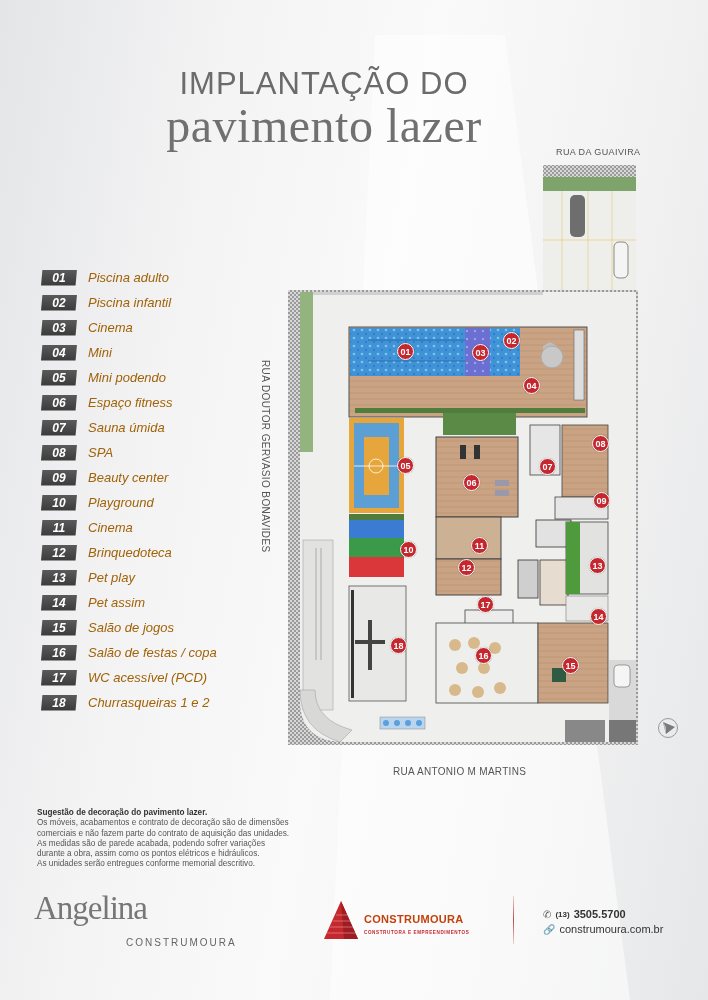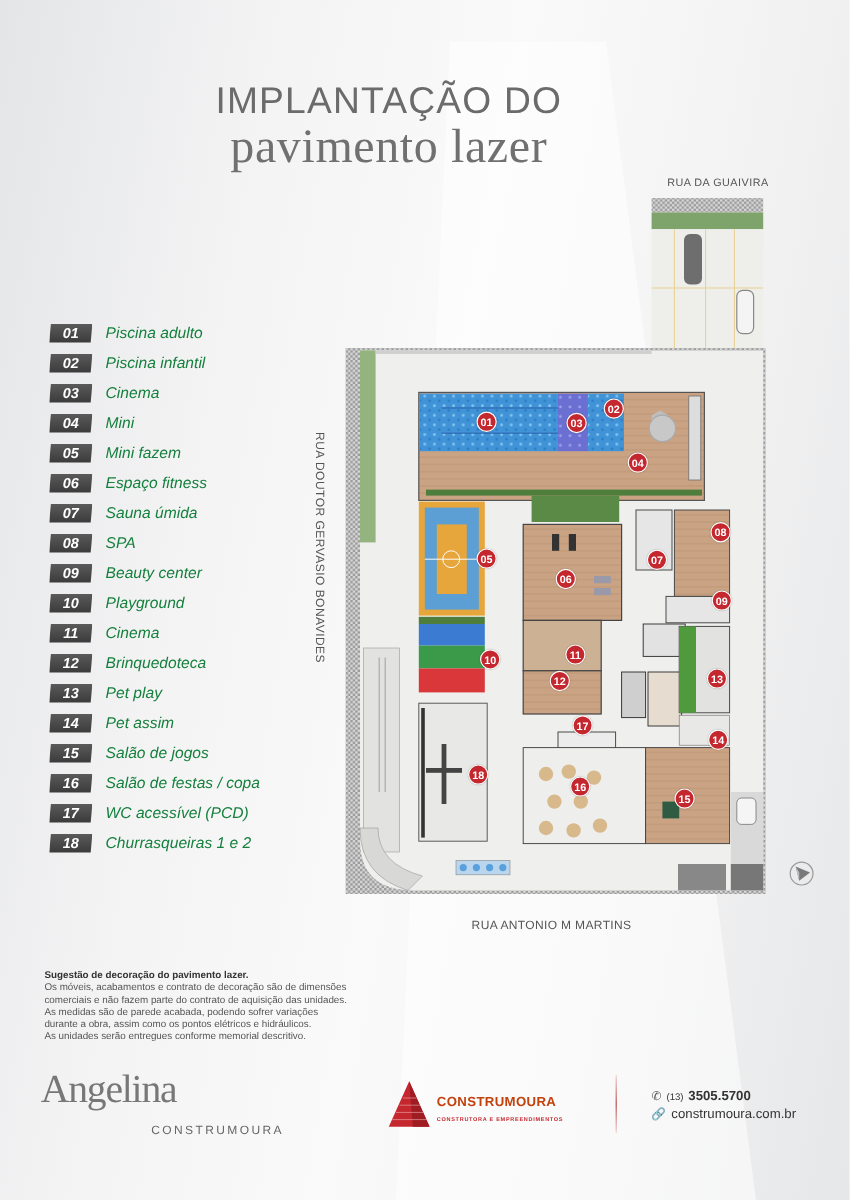--- a/index.html
+++ b/index.html
@@ -1,25 +1,25 @@
 <!DOCTYPE html>
 <html><head>
 <meta charset="utf-8">
 <style>
 *{box-sizing:border-box;margin:0;padding:0}
 html,body{width:708px;height:1000px;overflow:hidden}
 body{position:relative;font-family:"Liberation Sans",sans-serif;background:linear-gradient(100deg,#e4e5e7 0%,#f3f3f4 25%,#fafafa 50%,#f2f2f3 75%,#e6e7e8 100%);color:#333}
 .bg-a{position:absolute;left:330px;top:35px;width:300px;height:965px;pointer-events:none}
 .title{position:absolute;left:0;width:648px;text-align:center}
 .title1{top:66px;font-family:"Liberation Sans",sans-serif;font-size:31px;letter-spacing:1px;color:#6b6b6b;font-weight:300}
-.title2{top:98px;font-family:"Liberation Serif",serif;font-size:40px;color:#707070;letter-spacing:0.5px}
+.title2{top:98px;font-family:"Liberation Serif",serif;font-size:48px;color:#707070;letter-spacing:0.5px}
 .legend{position:absolute;left:41px;top:265px}
 .legend-item{display:flex;align-items:center;height:25px}
 .num{width:36px;height:16px;background:linear-gradient(180deg,#5a5a5a,#3a3a3a);color:#fff;font-style:italic;font-weight:bold;font-size:12px;display:flex;align-items:center;justify-content:center;clip-path:polygon(4% 0,100% 0,96% 100%,0 100%);margin-right:11px}
-.lab{font-style:italic;font-size:13px;color:#15803d}
+.lab{font-style:italic;font-size:13px;color:#a16207}
 .street{position:absolute;font-size:9px;color:#555;letter-spacing:0.4px}
 .street-v{position:absolute;left:260px;top:360px;font-size:10px;color:#555;writing-mode:vertical-rl;letter-spacing:0.4px}
 .street-b{position:absolute;left:393px;top:766px;font-size:10px;color:#555;letter-spacing:0.3px}
 .map{position:absolute;left:0;top:0;width:708px;height:1000px}
 .badge{position:absolute;width:17px;height:17px;border-radius:50%;background:#c5272f;color:#fff;font-size:9px;font-weight:bold;display:flex;align-items:center;justify-content:center;border:1px solid #fff;box-shadow:0 0 1px rgba(0,0,0,.4)}
 .disclaimer{position:absolute;left:37px;top:808px;font-size:8.2px;line-height:10.3px;color:#555;width:300px}
 .disclaimer b{color:#333}
 .logo-ang{position:absolute;left:34px;top:890px;font-family:"Liberation Serif",serif;font-size:33px;color:#777;letter-spacing:-1px}
 .logo-ang-sub{position:absolute;left:126px;top:937px;font-size:10px;letter-spacing:2px;color:#666}
 .cm{position:absolute;left:322px;top:899px}
@@ -51,21 +51,21 @@
   <div class="legend-item">
       <span class="num">03</span>
       <span class="lab">Cinema</span>
     </div>
   <div class="legend-item">
       <span class="num">04</span>
       <span class="lab">Mini</span>
     </div>
   <div class="legend-item">
       <span class="num">05</span>
-      <span class="lab">Mini fazem</span>
+      <span class="lab">Mini podendo</span>
     </div>
   <div class="legend-item">
       <span class="num">06</span>
       <span class="lab">Espaço fitness</span>
     </div>
   <div class="legend-item">
       <span class="num">07</span>
       <span class="lab">Sauna úmida</span>
     </div>
   <div class="legend-item">
@@ -290,19 +290,19 @@
       <line x1="14" y1="16" x2="25" y2="16"></line>
   </g>
 </svg>
 <div class="cm-name">CONSTRUMOURA</div>
 <div class="cm-sub">CONSTRUTORA E EMPREENDIMENTOS</div>
 
 <div class="divider"></div>
 
 <div class="contact" style="top:908px">
   <span class="ic">✆</span>
-  <span style="font-size:8px;font-weight:normal">(13)</span>
+  <span style="font-size:8px;font-weight:bold">(13)</span>
   <span style="font-weight:bold">3505.5700</span>
 </div>
 <div class="contact" style="top:923px">
   <span class="ic">🔗</span>
   <span>construmoura.com.br</span>
 </div>
 
 </body></html>

